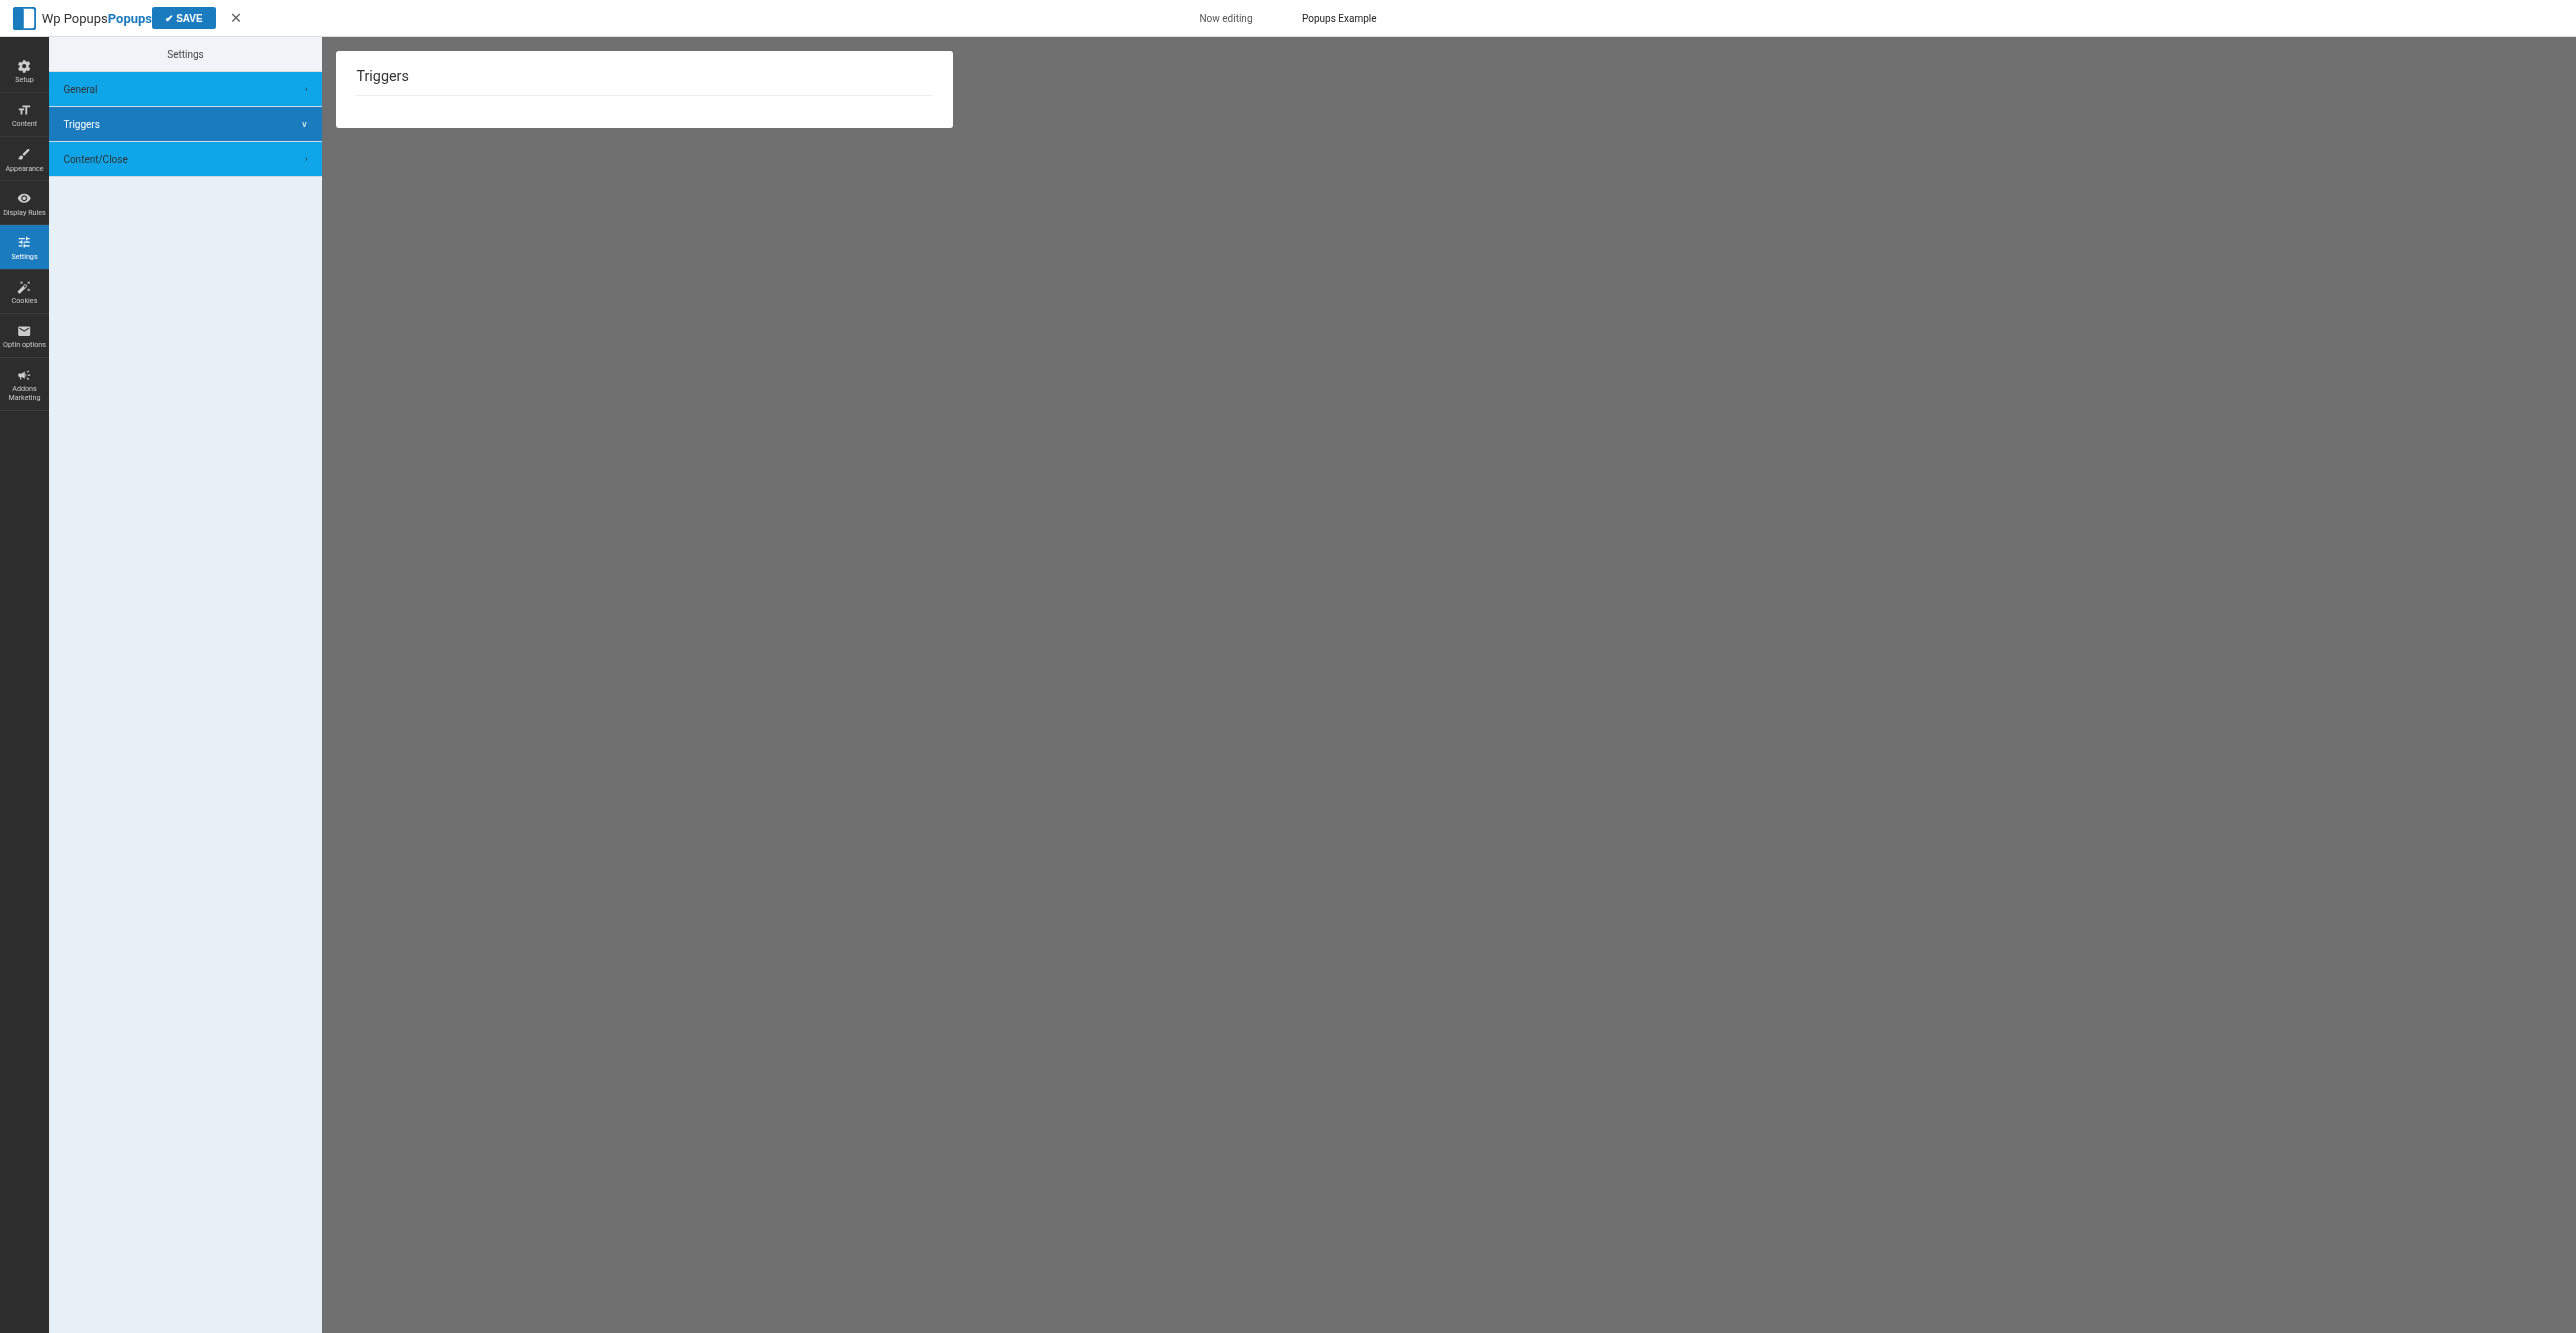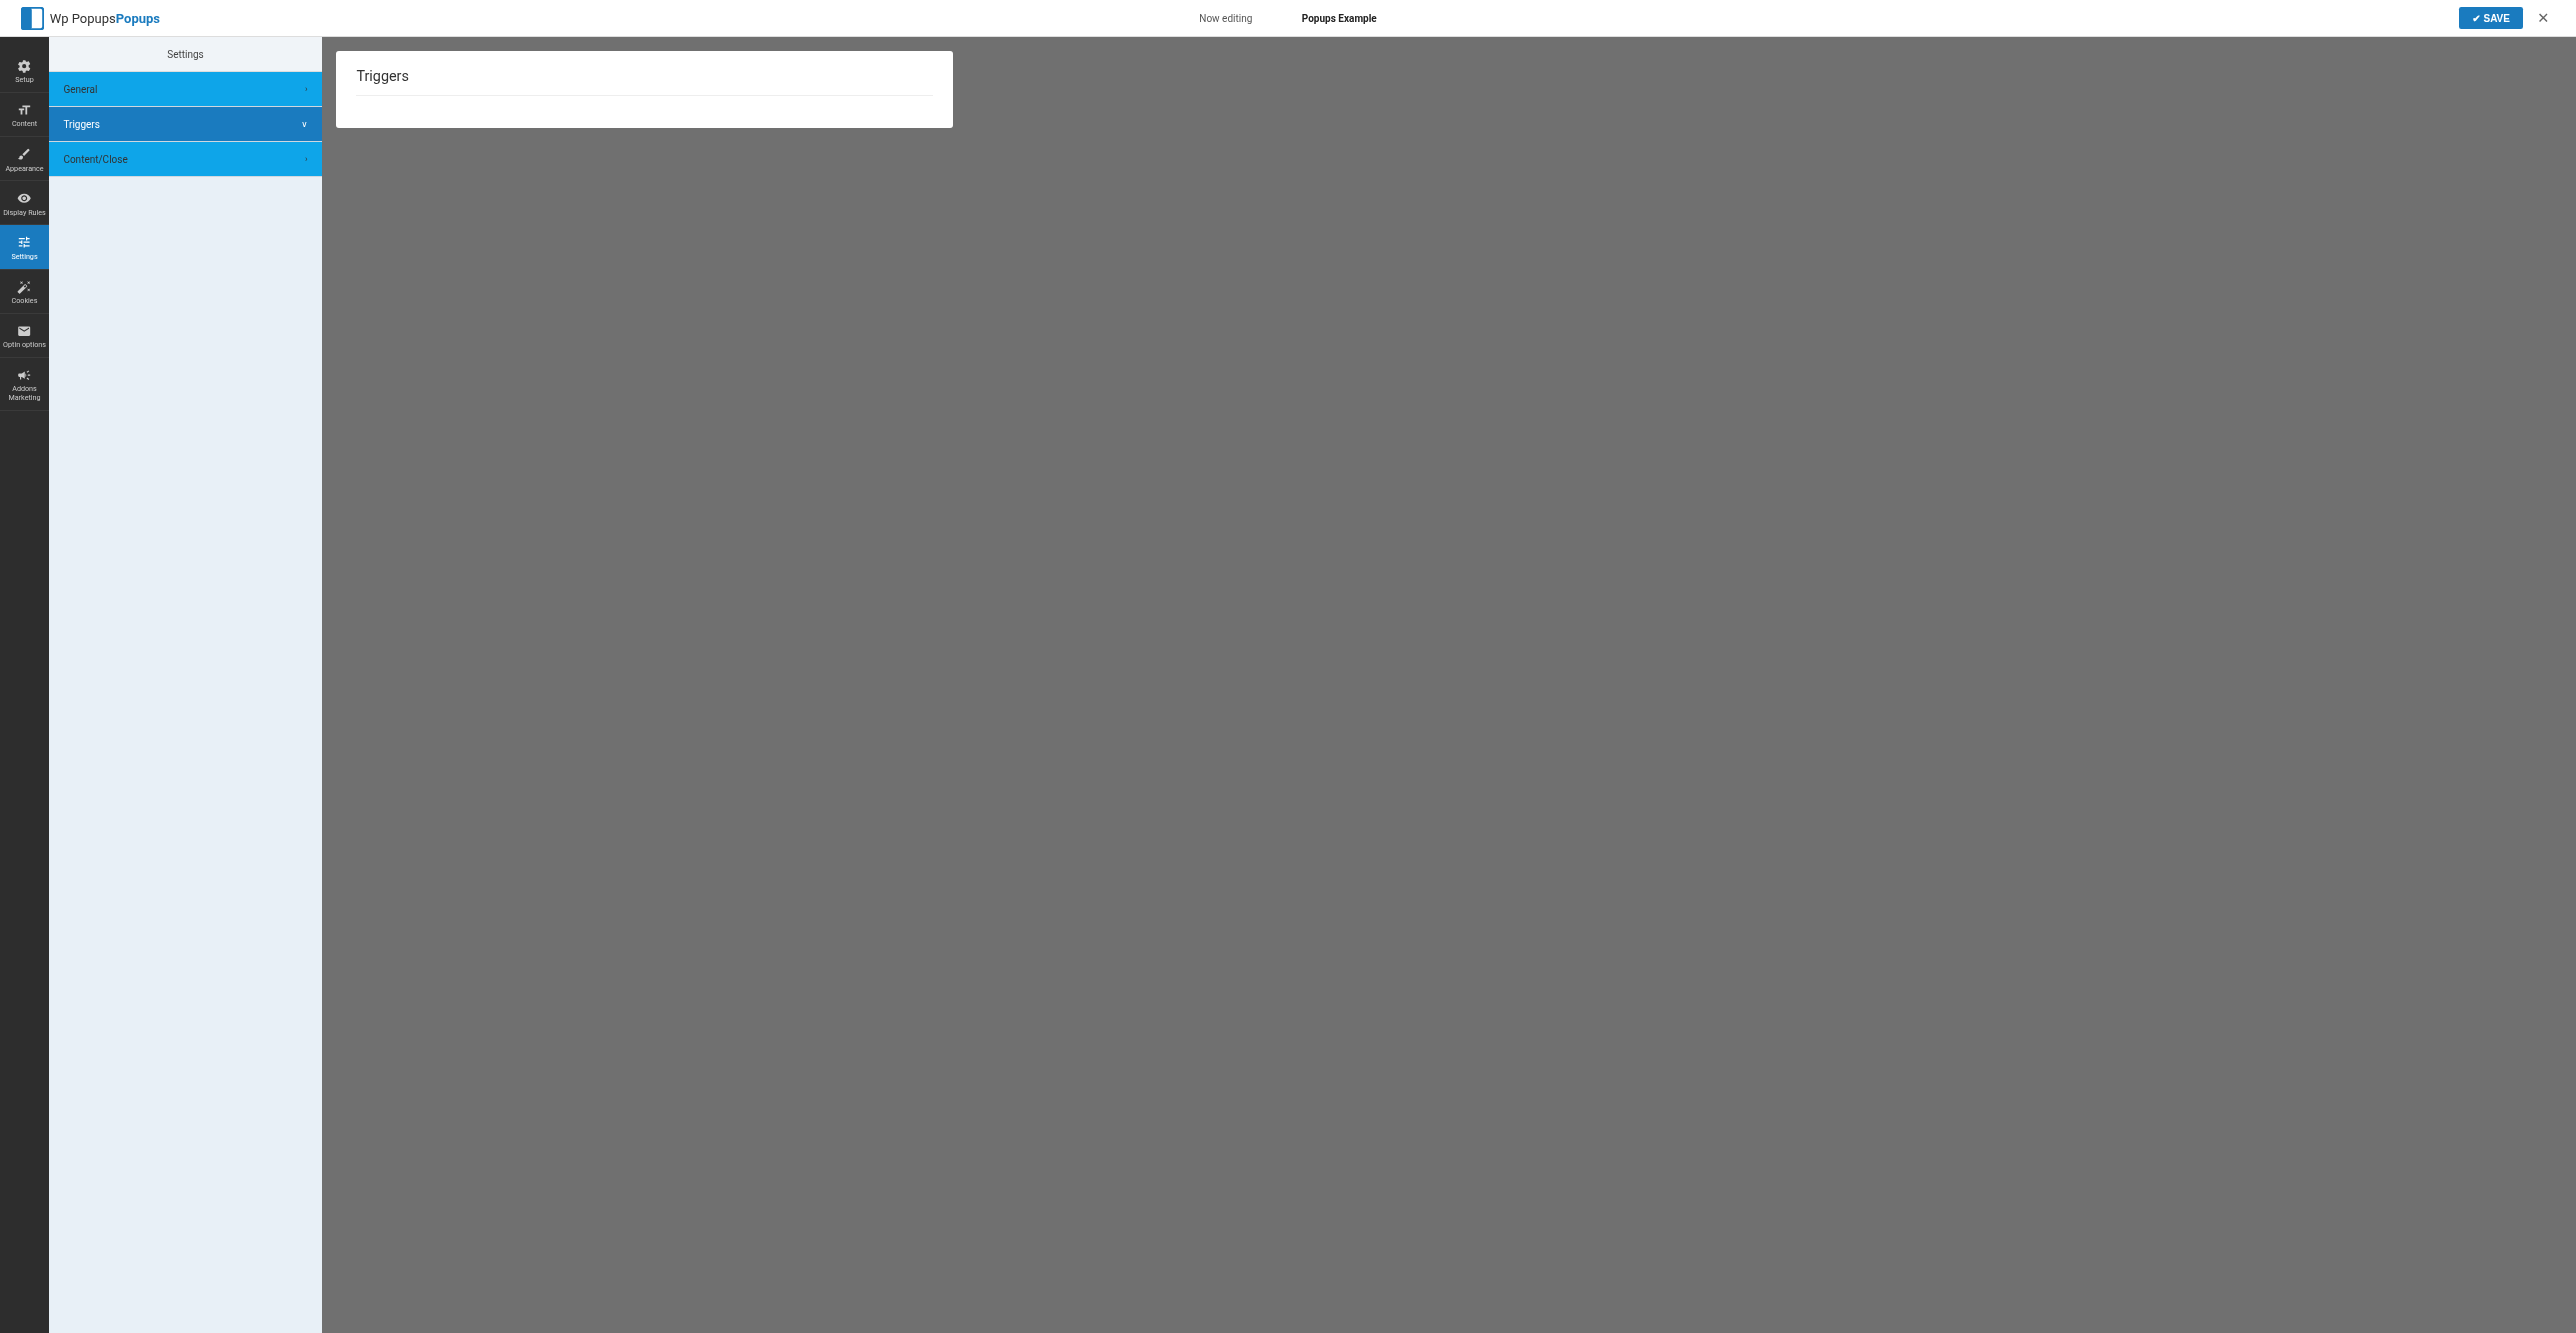--- a/index.html
+++ b/index.html
@@ -2,24 +2,23 @@
 <html style="font-size:11.5px"><head>
   <meta charset="utf-8">
   <style>
     * { box-sizing: border-box; margin: 0; padding: 0; }
     body { font-family: -apple-system, BlinkMacSystemFont, 'Segoe UI', Roboto, sans-serif; background: #666; height: 100vh; overflow: hidden; }
 
     
     .top-bar {
       display: flex;
       align-items: center;
-      justify-content: space-between;
       background: #fff;
       height: 37px;
-      padding: 0 21px;
+      padding: 0 13px;
       border-bottom: 0.7px solid #ddd;
       position: relative;
       z-index: 10;
     }
     .logo-area {
       display: flex;
       align-items: center;
       gap: 5.7px;
     }
     .logo-icon {
@@ -36,21 +35,21 @@
       color: #1a7bbf;
     }
     .top-center {
       position: absolute;
       left: 50%;
       transform: translateX(-50%);
       font-size: 10px;
       color: #555;
     }
     .top-center strong {
-      font-weight: 700;
+      font-weight: 400;
       color: #222;
       margin-left: 47px;
     }
     .top-right {
       display: flex;
       align-items: center;
       gap: 8.6px;
     }
     .save-button {
       background: #1a7bbf;

